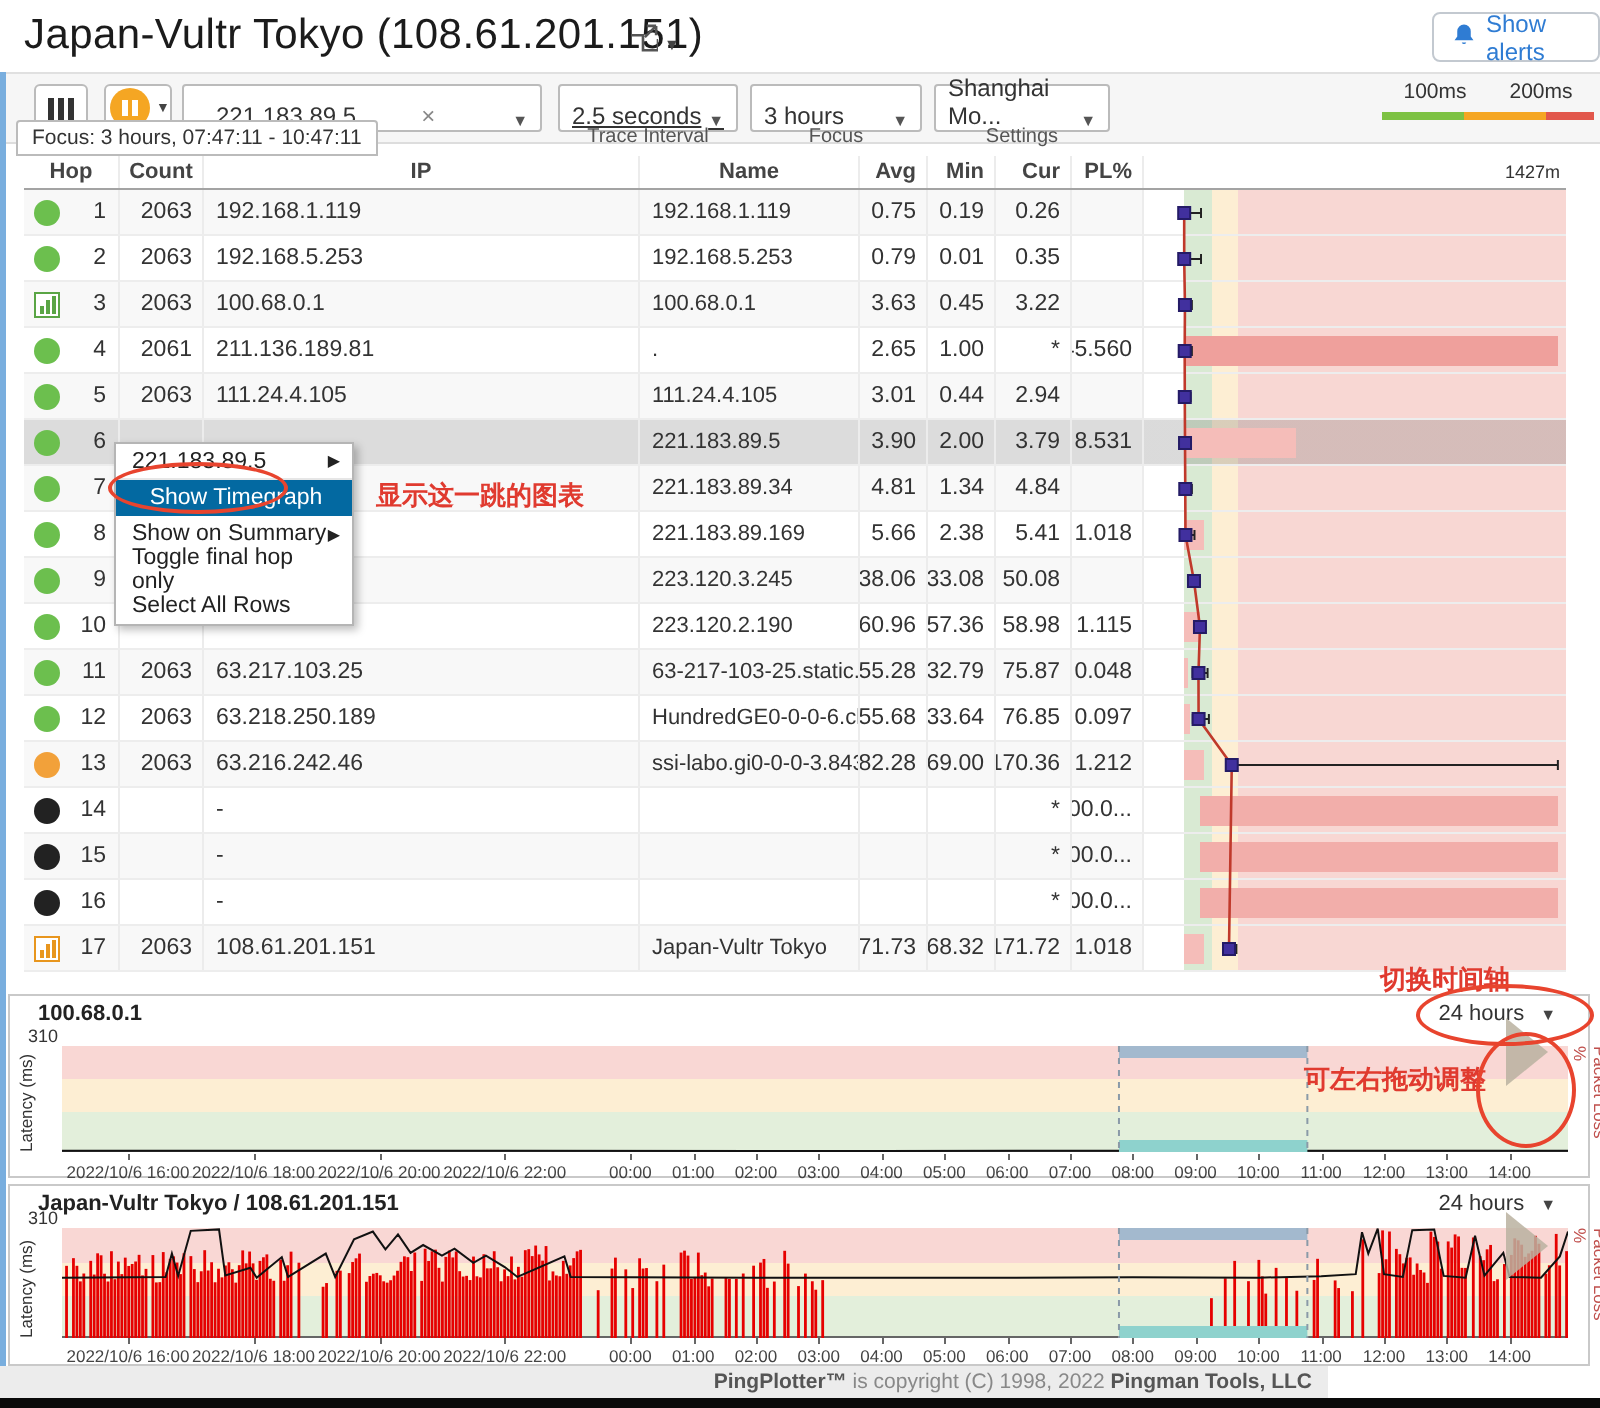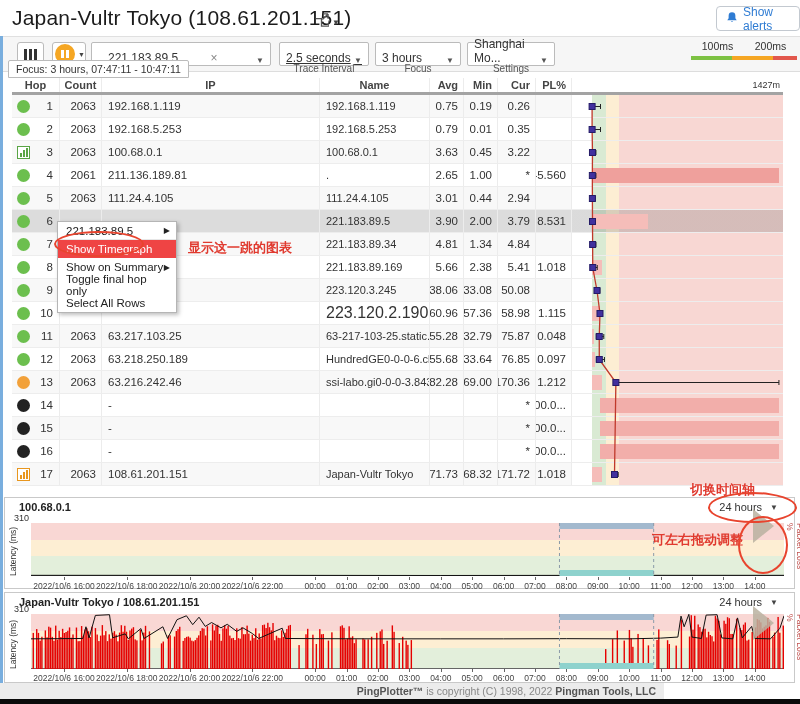--- a/index.html
+++ b/index.html
@@ -29,21 +29,21 @@
   .focus-sel { left:372px; width:86px; }
   .settings-sel { left:464px; width:88px; }
   .legend { position:absolute; left:688px; top:3px; width:106px; }
   .legend .labels { display:flex; justify-content:space-around; font-size:10.5px; color:#333; }
   .legend .bar { margin-top:4px; height:4px; display:flex; }
   .focus-tab { position:absolute; left:8px; top:60px; height:18px; background:#fff; border:1px solid #bbb; border-radius:2px 2px 0 0; font-size:10.5px; color:#333; padding:2px 7px; z-index:5; }
 
   
   .hoptable { position:absolute; left:12px; top:78px; width:771px; }
   .trow { display:grid; grid-template-columns:48px 42px 218px 110px 34px 34px 38px 36px 211px; height:23px; border-bottom:1px solid #ededed; font-size:11.5px; color:#333; }
-  .trow.head { height:17px; font-size:11px; font-weight:bold; color:#444; border-bottom:3px solid #a3a3a3; }
+  .trow.head { height:17px; font-size:11px; font-weight:bold; color:#444; border-bottom:1px solid #a3a3a3; }
   .trow:nth-child(even):not(.head) { background:#f8f8f8; }
   .trow.selected { background:#dcdcdc !important; }
   .tc { display:flex; align-items:center; border-right:1px solid #ececec; overflow:hidden; white-space:nowrap; }
   .tc.r { justify-content:flex-end; padding-right:5px; }
   .tc.c { justify-content:center; }
   .tc.l { padding-left:6px; }
   .tc.graph { border-right:none; position:relative; padding:0;
     background:linear-gradient(to right,#ffffff 0 20px,#d9ead3 20px 34px,#fdeed3 34px 47px,#f8d7d3 47px 100%); }
   .selected .tc.graph { background:
     linear-gradient(rgba(110,110,110,.25),rgba(110,110,110,.25)),
@@ -69,21 +69,21 @@
     background:linear-gradient(to bottom,#f9d7d4 0 32%,#fdeed3 32% 63%,#e3efdb 63% 100%); }
   .plot svg { position:absolute; left:0; top:0; }
   .xlabels { position:absolute; left:26px; width:753px; height:12px; }
   .xlabels span { position:absolute; transform:translateX(-50%); font-size:8.5px; color:#444; white-space:nowrap; }
   .xlabels i { position:absolute; width:1px; height:3px; background:#666; top:-2px; }
   .handle { position:absolute; width:0; height:0; border-left:21px solid rgba(186,177,160,.85); border-top:17px solid transparent; border-bottom:17px solid transparent; }
 
   
   .ctxmenu { position:absolute; left:57px; top:221px; width:120px; background:#fff; border:1px solid #b5b5b5; box-shadow:2px 2px 4px rgba(0,0,0,.25); z-index:20; }
   .ctxmenu .mi { height:18px; display:flex; align-items:center; padding:0 6px 0 8px; font-size:11.5px; color:#222; position:relative; }
-  .ctxmenu .mi.hl { background:#ef4444; color:#fff; }
+  .ctxmenu .mi.hl { background:#0369a1; color:#fff;justify-content:center; }
   .ctxmenu .mi .sub { margin-left:auto; font-size:8px; }
   .ctxmenu .mi:first-child { border-bottom:1px solid #e6e6e6; }
 
   
   .ann { position:absolute; color:#e03a2f; z-index:30; font-weight:bold; }
   .ann-ellipse { position:absolute; border:2px solid #e8442e; border-radius:50%; z-index:30; pointer-events:none; }
 
   .footerbar { position:absolute; left:0; top:683px; width:664px; height:16px; background:#ececec; font-size:10.5px; color:#888; text-align:right; padding:2px 8px 0 0; }
   .footerbar b { color:#555; }
   .blackstrip { position:absolute; left:0; top:699px; width:800px; height:5px; background:#0a0a0a; }
@@ -328,21 +328,21 @@
       </div>
       <div class="trow">
         <div class="tc">
           <div class="hopcell">
             <span class="dot" style="background: rgb(108, 191, 78);"></span>
             <span class="num">10</span>
           </div>
         </div>
         <div class="tc r"></div>
         <div class="tc l"></div>
-        <div class="tc l" style="font-size: 16px;">223.120.2.190</div>
+        <div class="tc l" style="font-size: 11px;">223.120.2.190</div>
         <div class="tc r">60.96</div>
         <div class="tc r">57.36</div>
         <div class="tc r">58.98</div>
         <div class="tc r">1.115</div>
         <div class="tc graph">
           <div class="lossbar" style="left: 20px; width: 8.415px; background: rgb(245, 189, 185);"></div>
         </div>
       </div>
       <div class="trow">
         <div class="tc">

